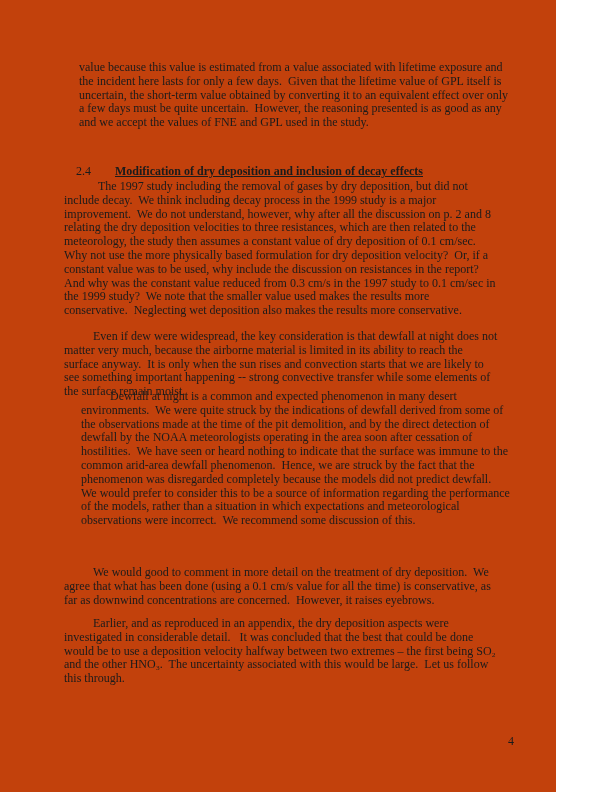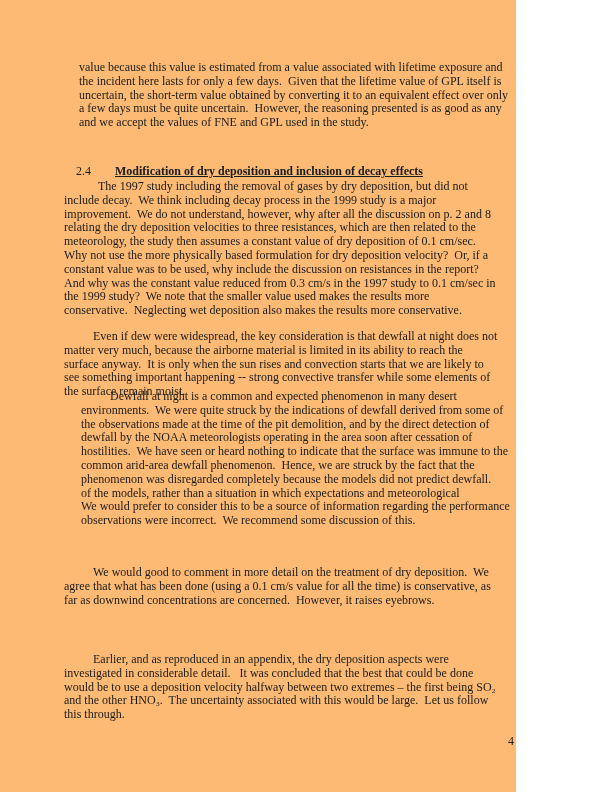--- a/index.html
+++ b/index.html
@@ -2,23 +2,23 @@
 <html><head>
 <meta charset="utf-8">
 <style>
   html, body {
     margin: 0;
     padding: 0;
     background: #ffffff;
   }
   .page {
     position: relative;
-    width: 516px;
+    width: 556px;
     height: 792px;
-    background: #fdba74;
+    background: #c2410c;
     font-family: "Liberation Serif", "DejaVu Serif", serif;
     font-size: 12px;
     color: #1b1b1b;
     overflow: hidden;
   }
   .para {
     position: absolute;
   }
   .para .line {
     white-space: pre;        
@@ -30,21 +30,21 @@
   .indent-sm .line:first-child { text-indent: 29px; }
 
   .p-cont   { left: 79px; top: 61px;  }
   .heading  { position: absolute; left: 64px; top: 150px; white-space: pre; line-height: 14px; }
   .heading .h-num   { margin-right: 24px; }
   .heading .h-title { text-decoration: underline; text-underline-offset: 1px; font-weight: bold; }
   .p2 { left: 64px; top: 180px; }
   .p3 { left: 64px; top: 330px; }
   .p4 { left: 64px; top: 390px; margin-left: 17px; }
   .p5 { left: 64px; top: 566px; }
-  .p6 { left: 64px; top: 653px; }
+  .p6 { left: 64px; top: 617px; }
 
   .page-number {
     position: absolute;
     left: 508px;
     top: 734px;
     line-height: 14px;
   }
 </style>
 </head>
 <body>
@@ -85,22 +85,22 @@
     </div>
 
   <div class="para p4 indent-sm">
       <div class="line">Dewfall at night is a common and expected phenomenon in many desert</div>
       <div class="line">environments.  We were quite struck by the indications of dewfall derived from some of</div>
       <div class="line">the observations made at the time of the pit demolition, and by the direct detection of</div>
       <div class="line">dewfall by the NOAA meteorologists operating in the area soon after cessation of</div>
       <div class="line">hostilities.  We have seen or heard nothing to indicate that the surface was immune to the</div>
       <div class="line">common arid-area dewfall phenomenon.  Hence, we are struck by the fact that the</div>
       <div class="line">phenomenon was disregarded completely because the models did not predict dewfall.</div>
+      <div class="line">We would prefer to consider this to be a source of information regarding the performance</div>
       <div class="line">of the models, rather than a situation in which expectations and meteorological</div>
-      <div class="line">We would prefer to consider this to be a source of information regarding the performance</div>
       <div class="line">observations were incorrect.  We recommend some discussion of this.</div>
     </div>
 
   <div class="para p5 indent-sm">
       <div class="line">We would good to comment in more detail on the treatment of dry deposition.  We</div>
       <div class="line">agree that what has been done (using a 0.1 cm/s value for all the time) is conservative, as</div>
       <div class="line">far as downwind concentrations are concerned.  However, it raises eyebrows.</div>
     </div>
 
   <div class="para p6 indent-sm">

